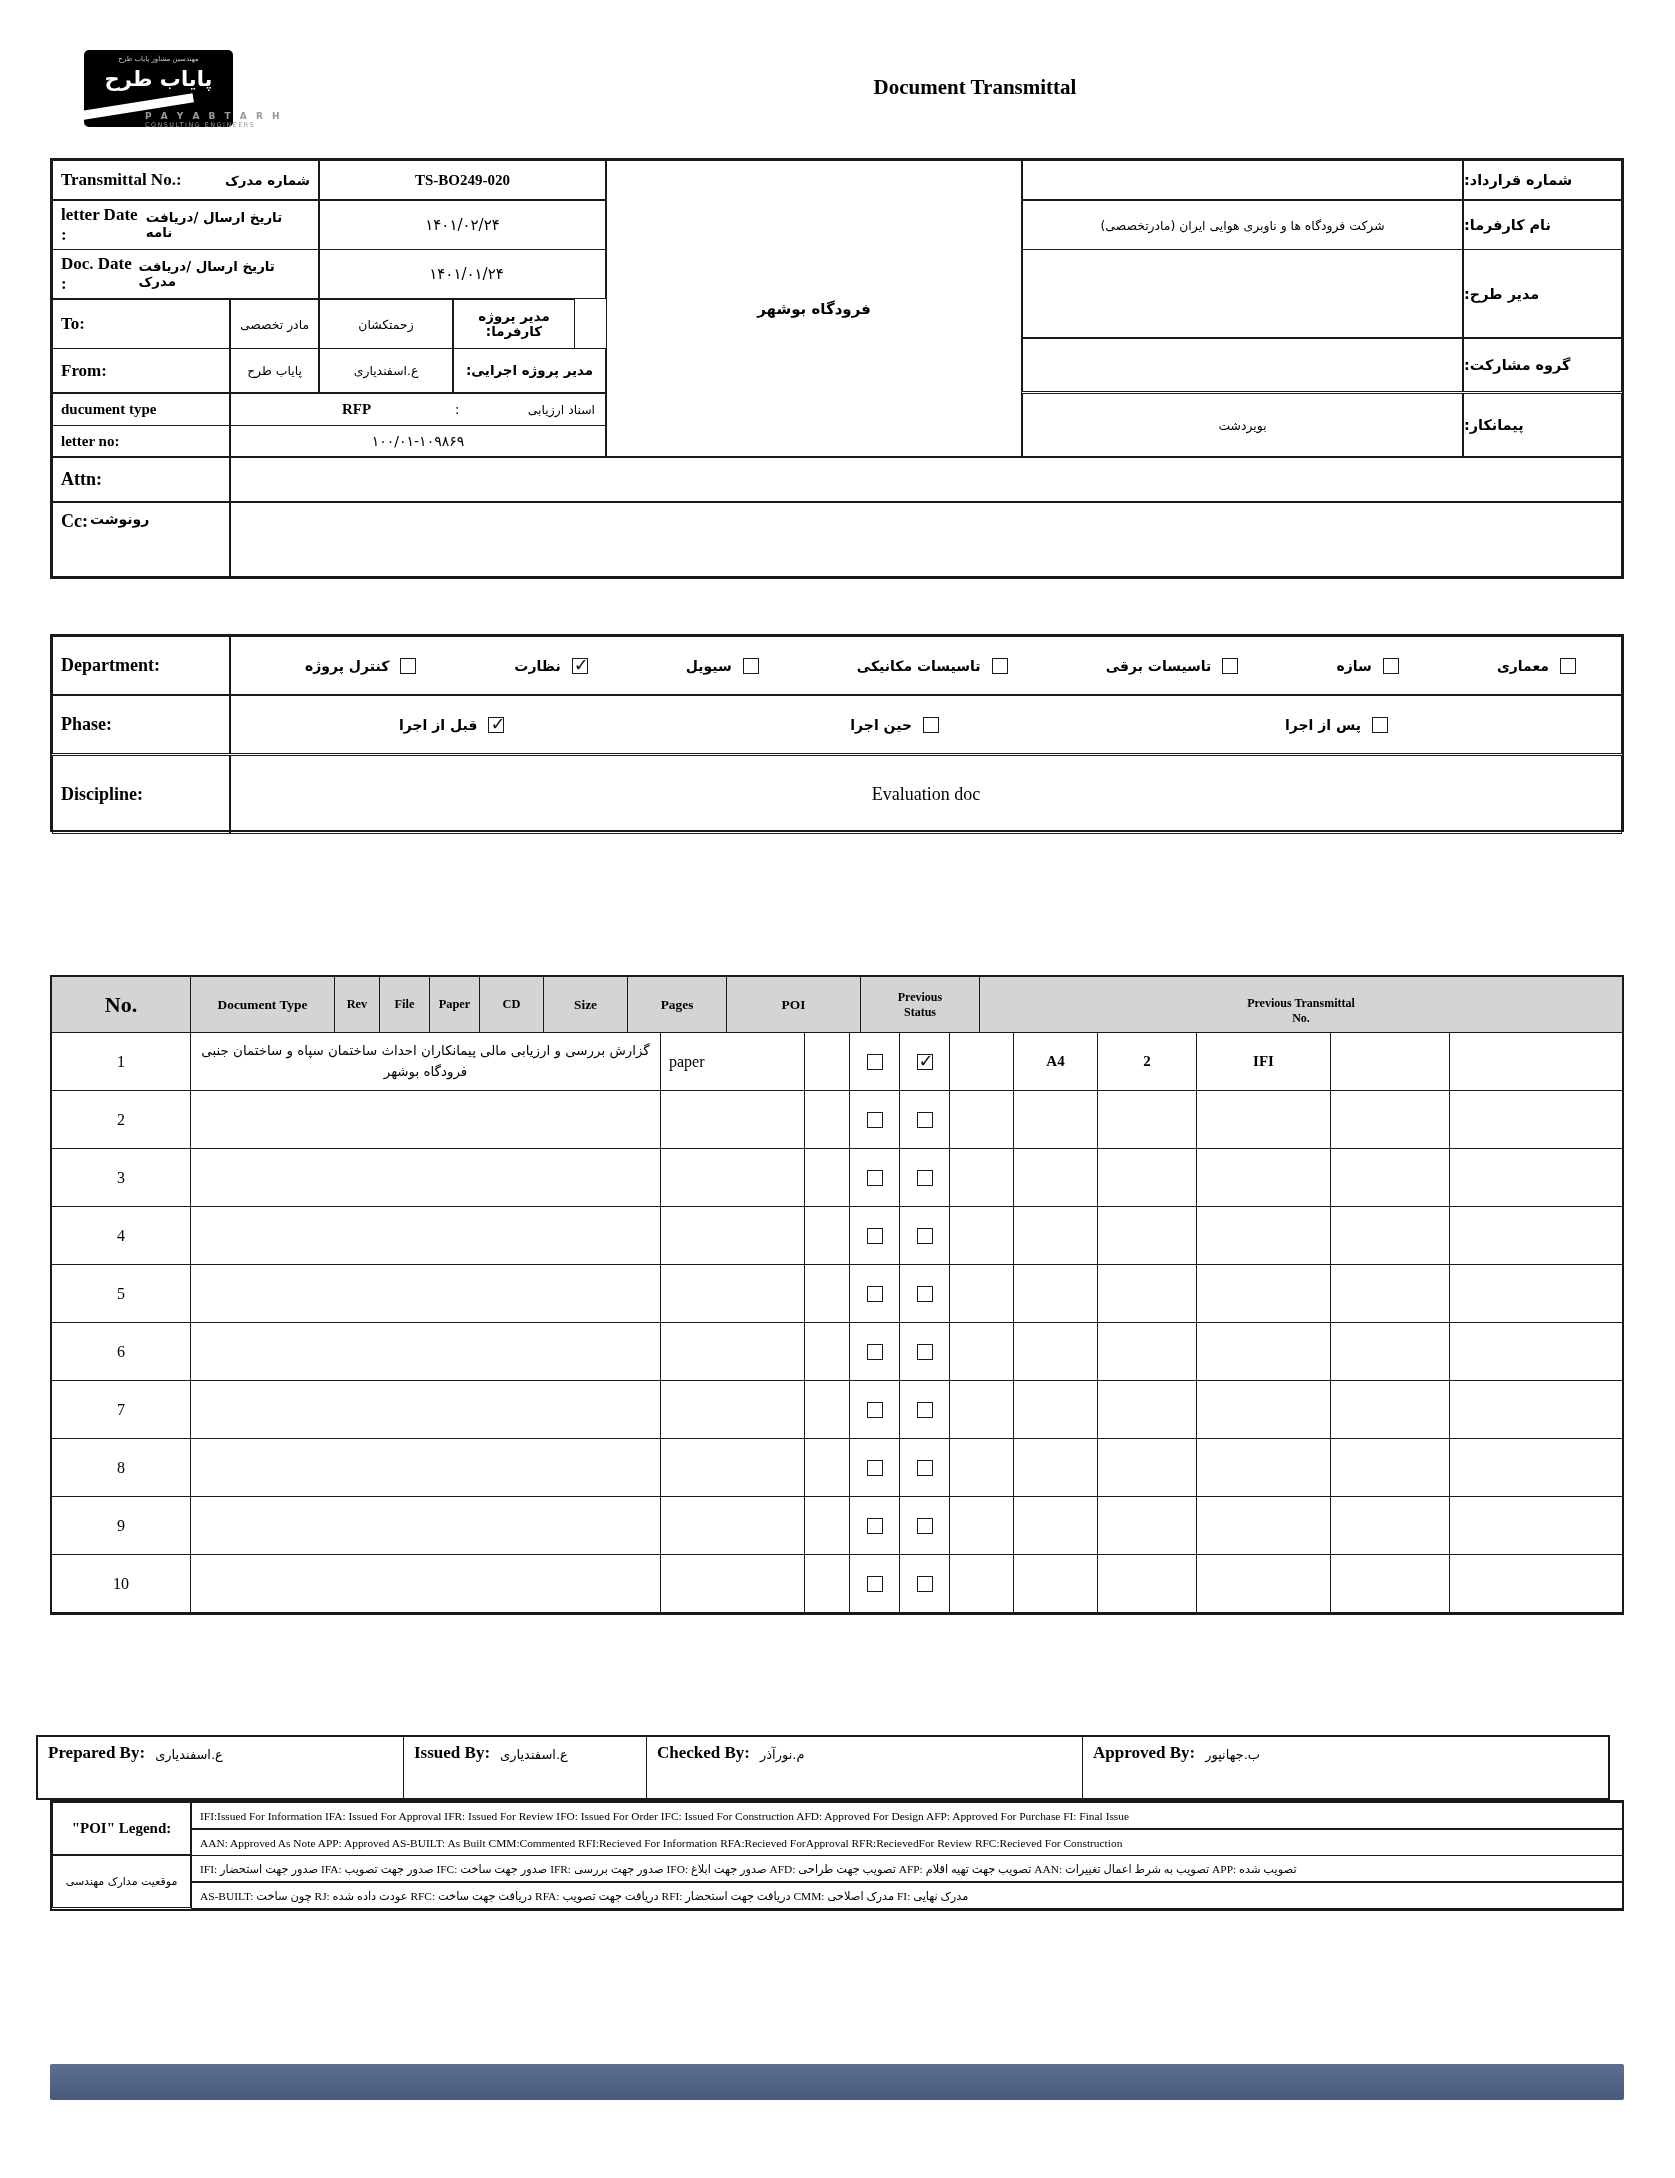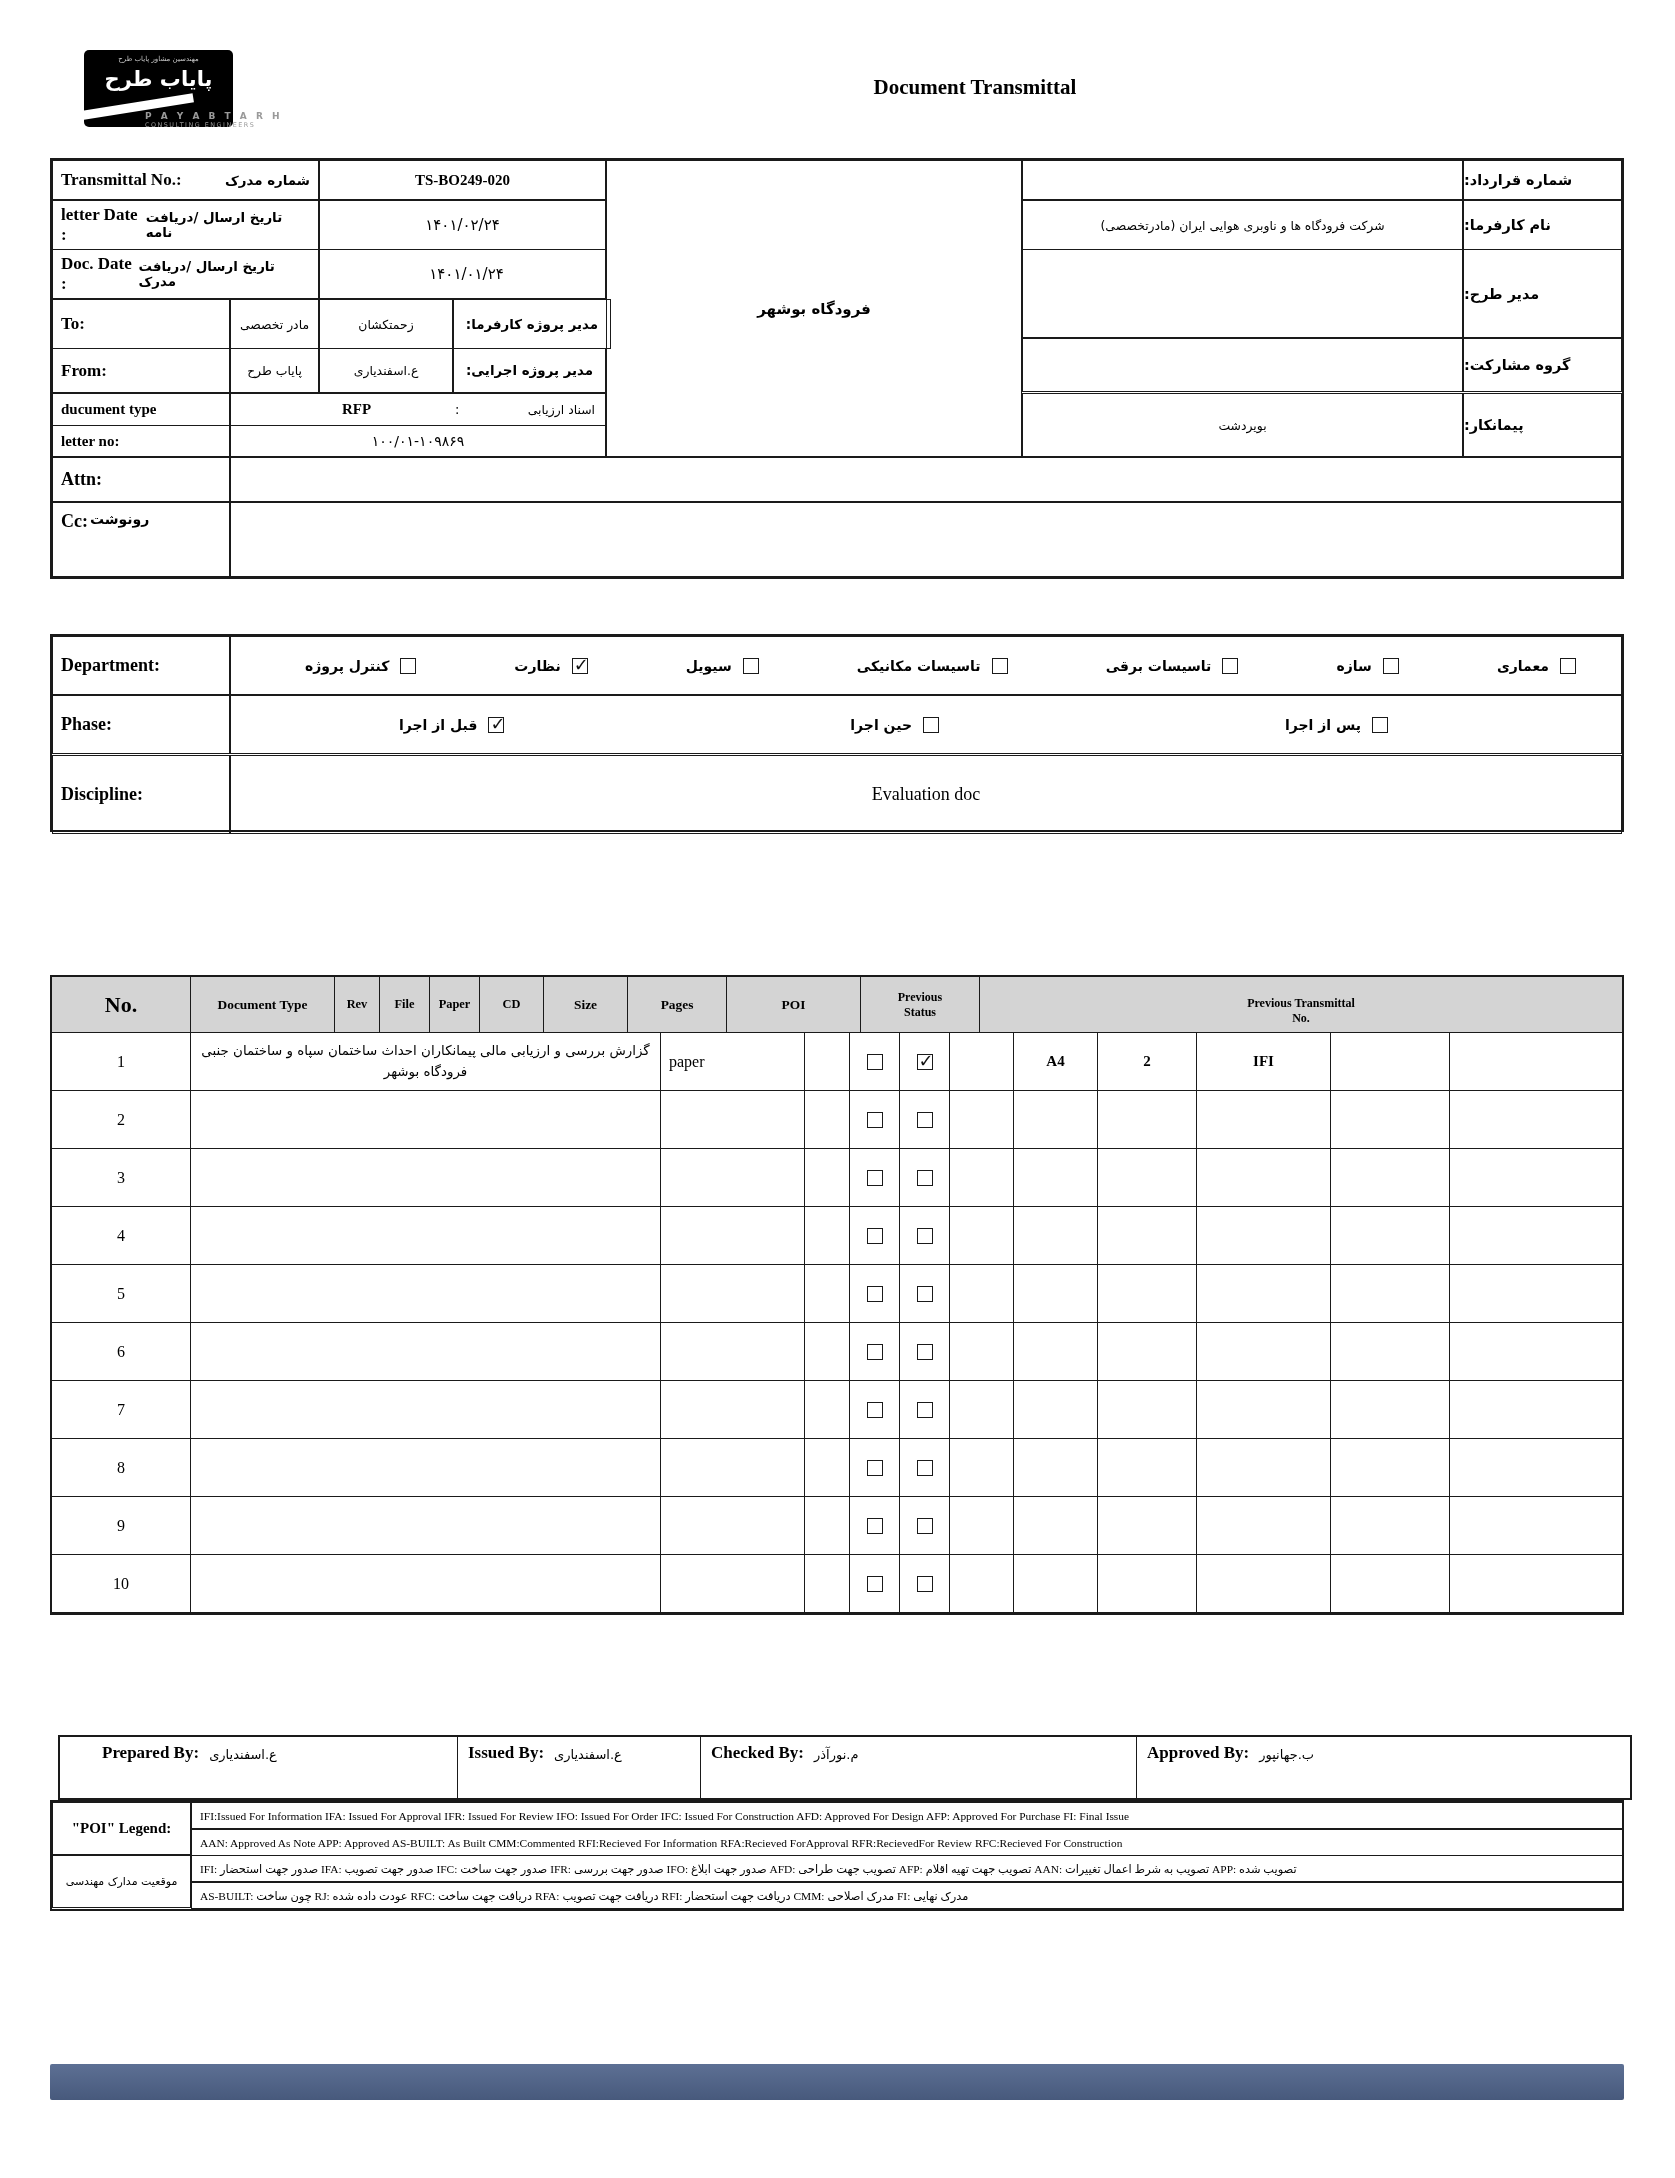--- a/index.html
+++ b/index.html
@@ -60,21 +60,21 @@
   .th-fa{font-size:15px;font-weight:bold;}
   .th-sm{font-size:12.4px;} .th-md{font-size:13.4px;}
   .th-wrap{display:block;width:71px;font-size:12px;line-height:1.25;}
   .th-wrap2{display:block;width:114px;font-size:12px;line-height:1.25;margin-top:12px;}
   .tt{font-size:13.4px;line-height:1.55;direction:rtl;padding:0 10px;font-family:"DejaVu Sans",sans-serif;}
   .c-type.body-type{justify-content:flex-start;padding-left:8px;font-size:16px;}
   .trow .c-no{font-size:16px;}
   .trow .bld{font-size:15px;font-weight:bold;}
 
   
-  #sig { position:absolute; left:58px; top:1735px; width:1574px; height:65px; border:2px solid #1a1a1a; display:flex;padding-left:32px; }
+  #sig { position:absolute; left:36px; top:1735px; width:1574px; height:65px; border:2px solid #1a1a1a; display:flex; }
   .sc { border-right:1px solid #1a1a1a; display:flex; align-items:flex-start; gap:10px; padding:6px 10px; }
   .sc:last-child{border-right:none;}
   .sc .sl{font-weight:bold;font-size:17px;}
   .sc .sn{font-size:13px;padding-top:4px;font-family:"DejaVu Sans",sans-serif;}
 
   
   .leg-txt { font-size:11.4px; padding-left:8px; }
   .leg-lbl { font-weight:bold; font-size:15px; }
   .leg-side { font-size:11px; font-family:"DejaVu Sans",sans-serif; }
 
@@ -127,21 +127,21 @@
 
     <div class="cell pad" style="left:0;top:139px;width:178px;height:50px;">
       <span class="en-lbl">To:</span>
     </div>
     <div class="cell ctr rtl" style="left:178px;top:139px;width:89px;height:50px;">
       <span class="fa-sm">مادر تخصصی</span>
     </div>
     <div class="cell ctr rtl" style="left:267px;top:139px;width:134px;height:50px;">
       <span class="fa-sm">زحمتکشان</span>
     </div>
-    <div class="cell ctr rtl" style="left:401px;top:139px;width:158px;height:50px;">
+    <div class="cell ctr rtl" style="left:401px;top:139px;width:122px;height:50px;justify-content:flex-end;">
       <span class="fa-lbl">مدیر پروژه کارفرما:</span>
     </div>
 
     <div class="cell pad" style="left:0;top:188px;width:178px;height:45px;">
       <span class="en-lbl">From:</span>
     </div>
     <div class="cell ctr rtl" style="left:178px;top:188px;width:89px;height:45px;">
       <span class="fa-sm">پایاب طرح</span>
     </div>
     <div class="cell ctr rtl" style="left:267px;top:188px;width:134px;height:45px;">

